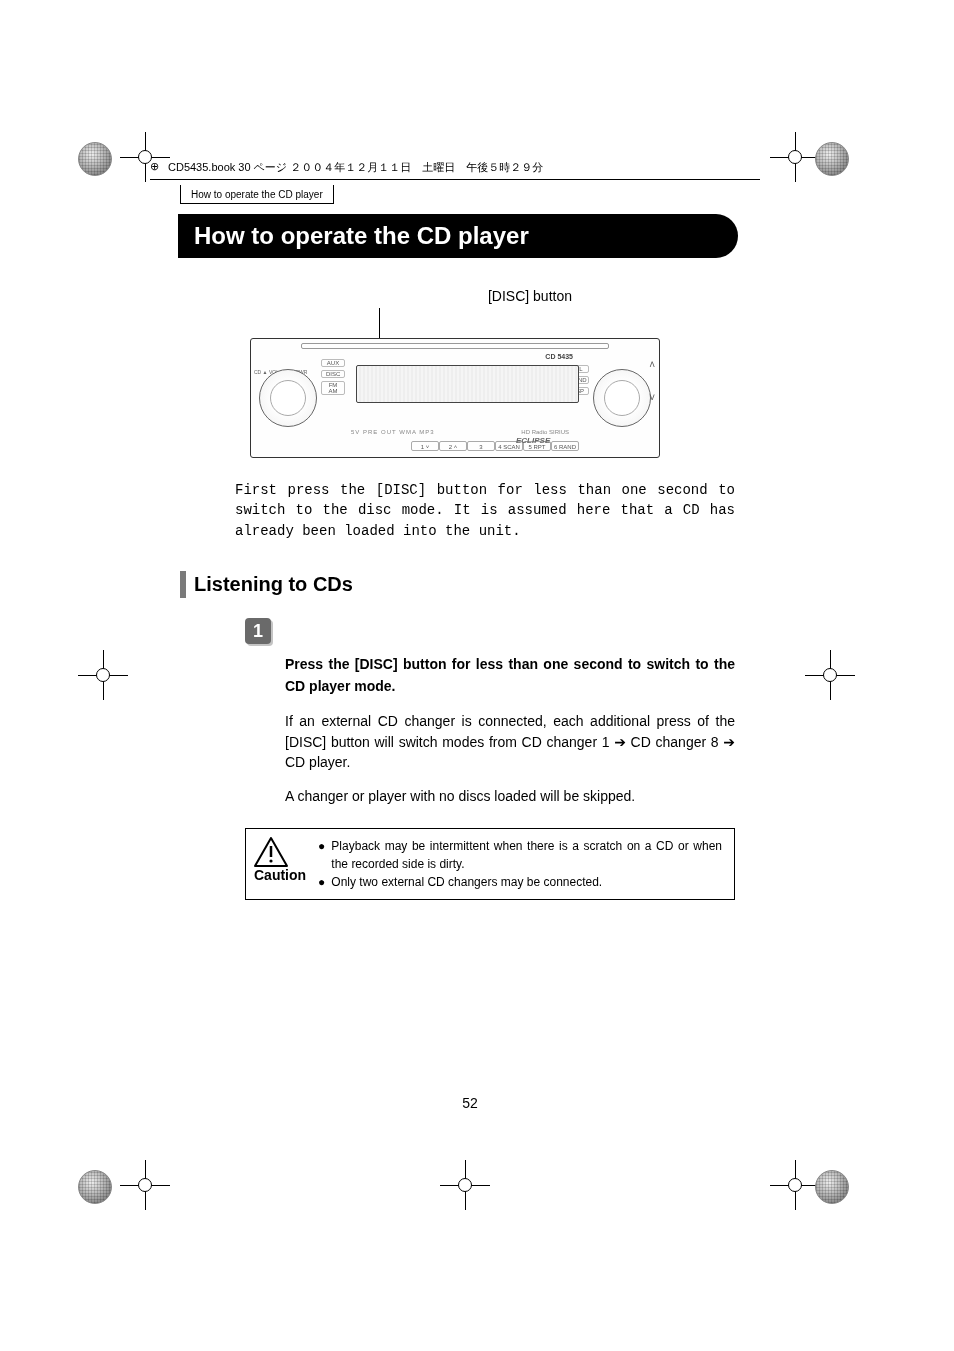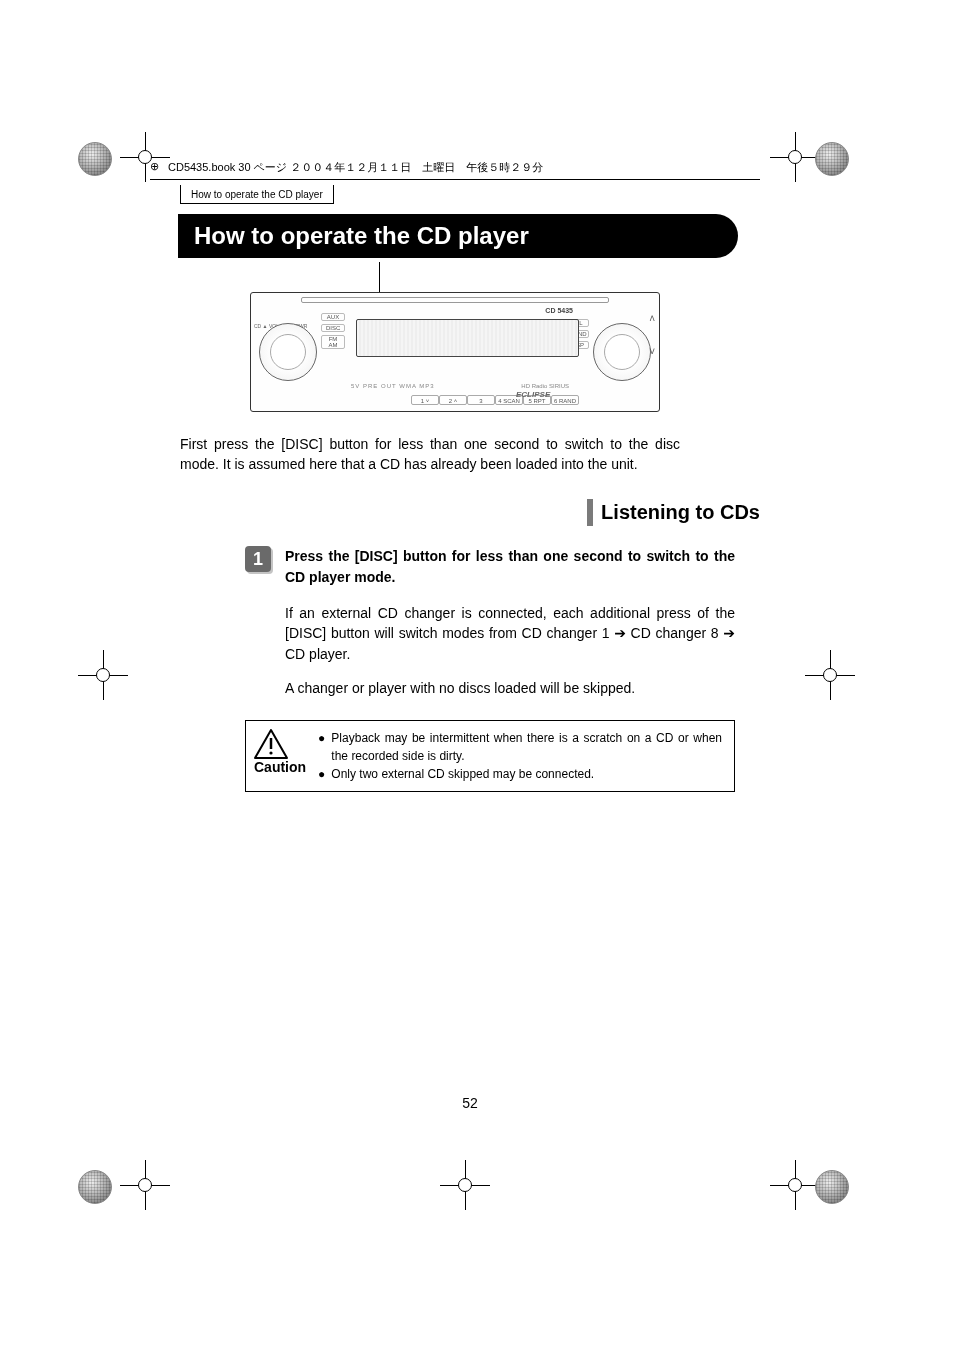--- a/index.html
+++ b/index.html
@@ -191,29 +191,30 @@
     right: 90px;
     bottom: 22px;
     font-size: 6px;
     color: #888;
   }
 
   .intro-text {
     font-size: 14px;
     line-height: 1.45;
     margin-top: 22px;
+    margin-left: 55px;
     width: 500px;
     text-align: justify;
+    font-family: Liberation Mono, monospace;
   }
 
   .section-heading {
-    margin-top: 24px;
+    margin-top: 30px;
     display: flex;
     align-items: stretch;
-    justify-content: flex-end;
   }
   .section-heading .bar {
     width: 6px;
     background: #7a7a7a;
     margin-right: 8px;
   }
   .section-heading .htext {
     font-size: 20px;
     font-weight: bold;
     padding: 2px 0;
@@ -234,20 +235,21 @@
     font-size: 18px;
     font-weight: bold;
     text-align: center;
     line-height: 26px;
     border-radius: 4px;
     box-shadow: 2px 2px 0 #c4c4c4;
     margin-right: 14px;
   }
   .step .content {
     flex: 1;
+    margin-top: 36px;
   }
   .step .heading {
     font-size: 14px;
     font-weight: bold;
     line-height: 1.55;
     text-align: justify;
   }
   .step .para {
     font-size: 14px;
     line-height: 1.45;
@@ -362,20 +364,21 @@
 </div>
 
 <div class="page">
 
   <div style="margin-top:44px;">
     <span class="breadcrumb-box">How to operate the CD player</span>
   </div>
 
   <div class="title-bar" style="margin-top:10px;">How to operate the CD player</div>
 
+  <div class="button-label">[DISC] button</div>
   <div class="button-leader"></div>
 
   <div class="device">
     <div class="slot"></div>
     <div class="leftlabels">CD ▲  VOL  MUTE  PWR</div>
     <div class="knob left"></div>
     <div class="knob right"></div>
     <div class="rightcaret">˄<br><br><br>˅</div>
     <div class="side-btns left">
       <div class="sbtn">AUX</div>
@@ -429,19 +432,19 @@
       </div>
       <div>Caution</div>
     </div>
     <div class="notes">
       <div class="note-line">
         <span class="bullet">●</span>
         <span>Playback may be intermittent when there is a scratch on a CD or when the recorded side is dirty.</span>
       </div>
       <div class="note-line">
         <span class="bullet">●</span>
-        <span>Only two external CD skipped may be connected.</span>
+        <span>Only two external CD changers may be connected.</span>
       </div>
     </div>
   </div>
 
   <div class="page-number">52</div>
 </div>
 
 </body></html>

